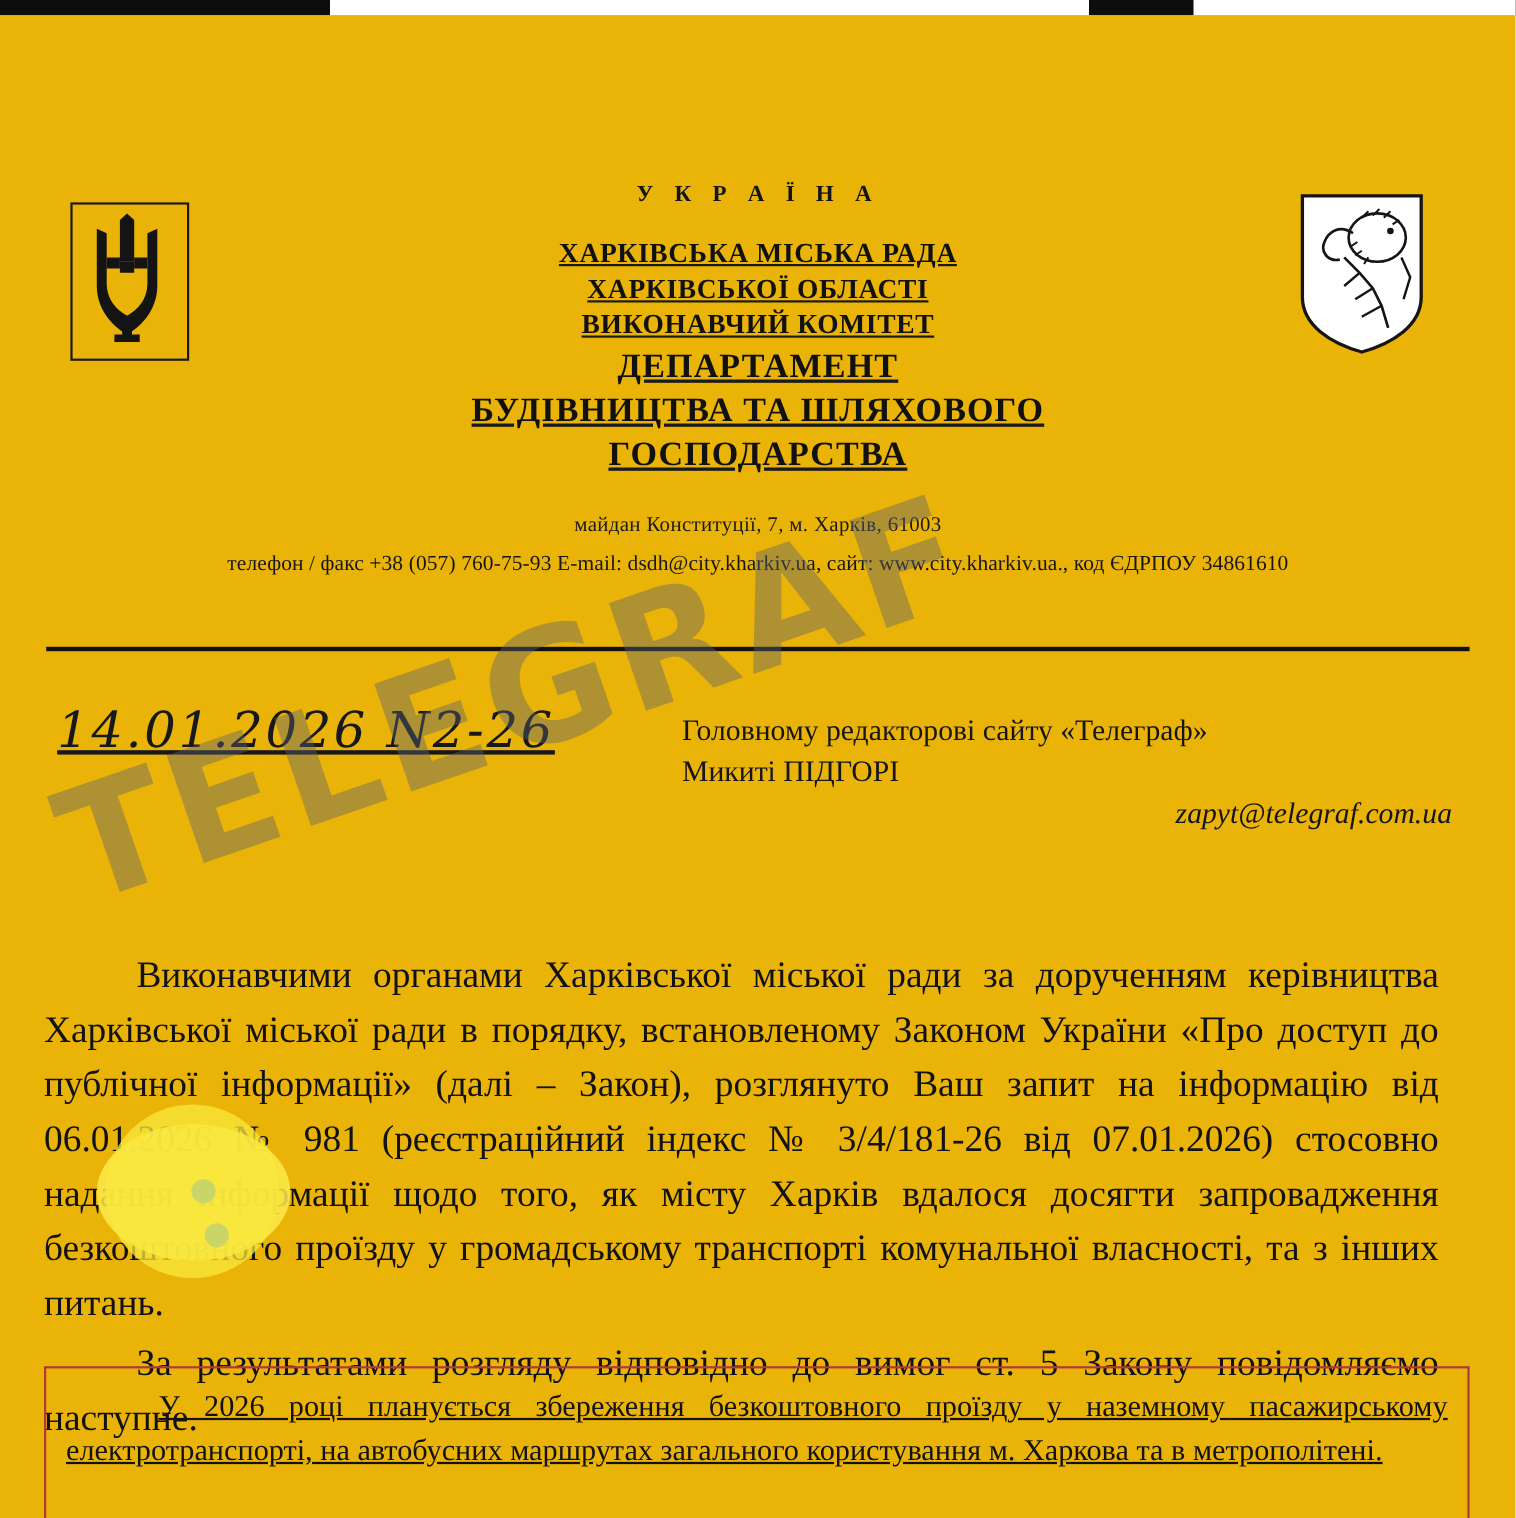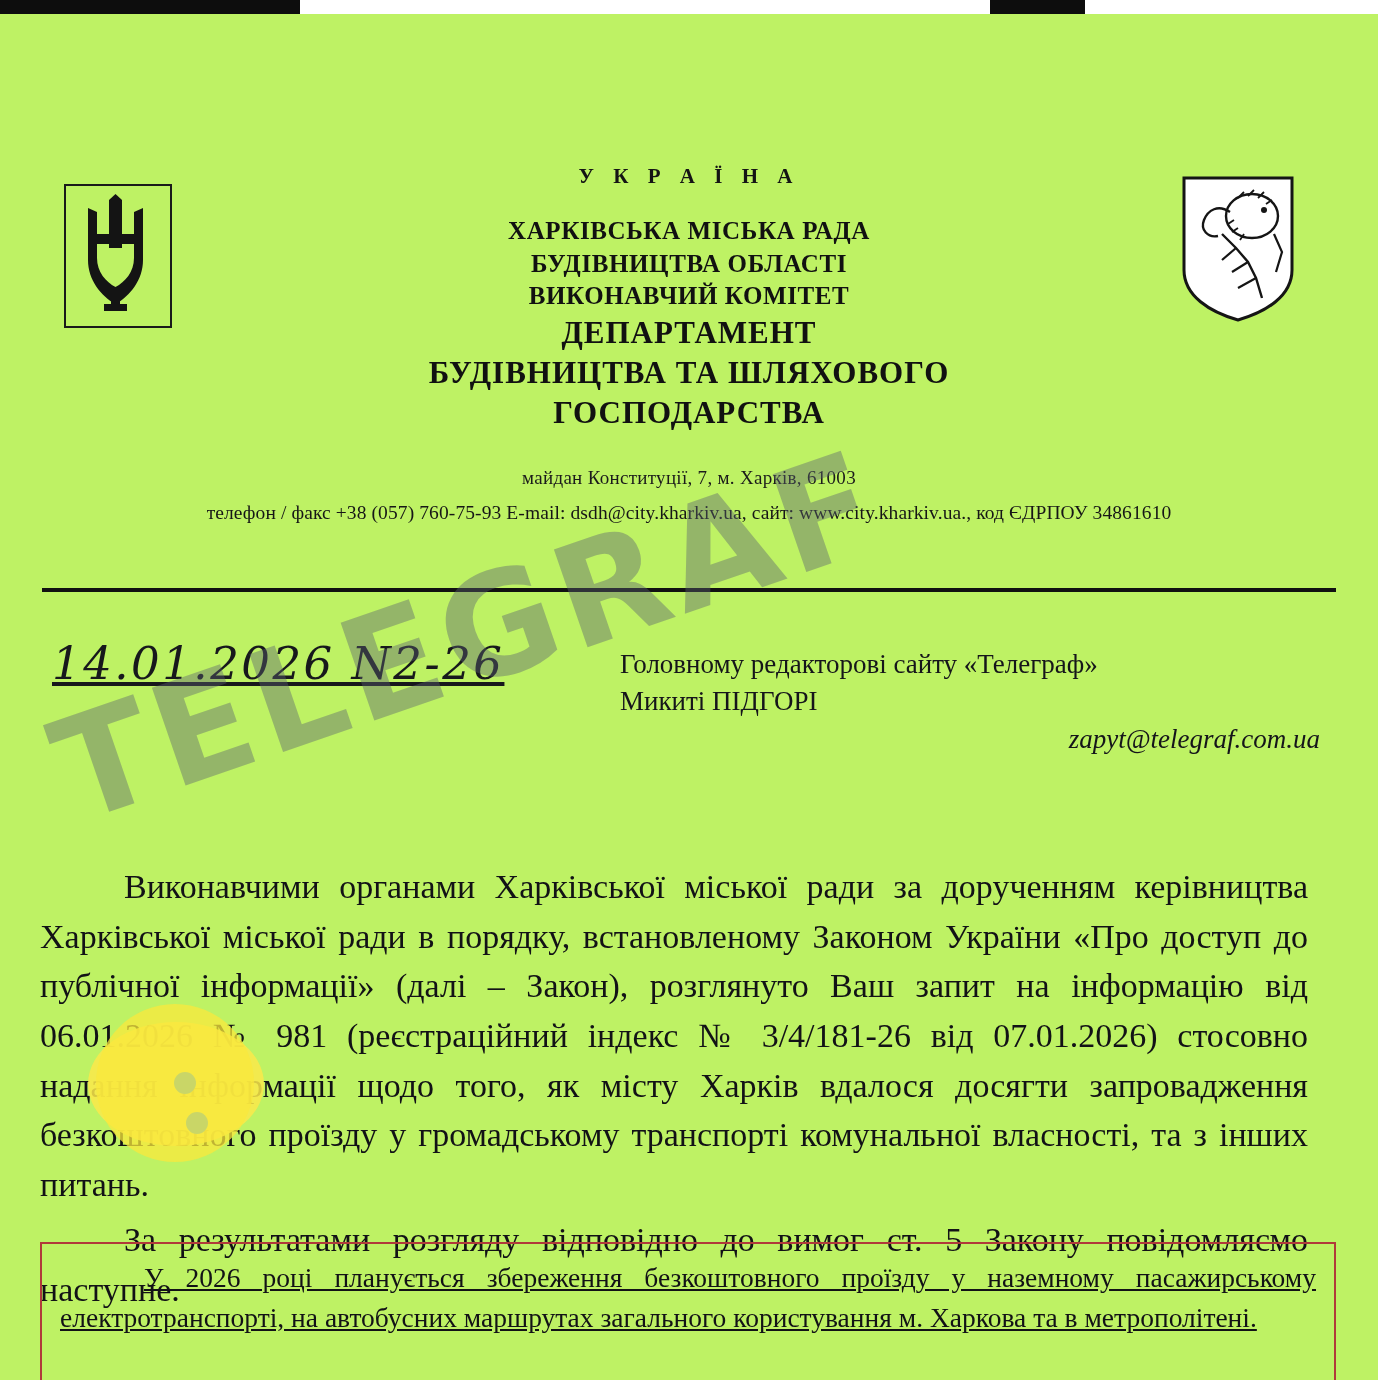--- a/index.html
+++ b/index.html
@@ -36,40 +36,41 @@
     position: absolute;
     left: 1085px; top: 0;
     width: 293px; height: 14px;
     background: #ffffff;
   }
   .paper {
     position: absolute;
     top: 14px; left: 0;
     width: 1378px;
     height: 1366px;
-    background: #bef264;
+    background: #eab308;
   }
 
   
   .header-block {
     position: absolute;
     top: 150px;
     left: 0;
     width: 1378px;
     text-align: center;
   }
   .country {
     font-family: "Liberation Serif", serif;
     font-weight: bold;
     font-size: 21px;
     letter-spacing: 7px;
     color: #141414;
   }
   .org-lines {
     margin-top: 26px;
+    text-decoration: underline;
   }
   .org-lines .l {
     font-weight: bold;
     color: #111;
     line-height: 1.30;
     letter-spacing: 0.6px;
   }
   .org-lines .s1 { font-size: 25px; }
   .org-lines .s2 { font-size: 31px; letter-spacing: 1px; }
   .addr {
@@ -276,21 +277,21 @@
           <path d="M56 46 L50 50 M60 54 L54 58 M66 60 L62 66"></path>
         </g>
         <circle cx="86" cy="36" r="3" fill="#151515"></circle>
       </svg>
     </div>
 
     <div class="header-block">
       <div class="country">У К Р А Ї Н А</div>
       <div class="org-lines">
         <div class="l s1">ХАРКІВСЬКА МІСЬКА РАДА</div>
-        <div class="l s1">БУДІВНИЦТВА ОБЛАСТІ</div>
+        <div class="l s1">ХАРКІВСЬКОЇ ОБЛАСТІ</div>
         <div class="l s1">ВИКОНАВЧИЙ КОМІТЕТ</div>
         <div class="l s2">ДЕПАРТАМЕНТ</div>
         <div class="l s2">БУДІВНИЦТВА ТА ШЛЯХОВОГО</div>
         <div class="l s2">ГОСПОДАРСТВА</div>
       </div>
       <div class="addr">майдан Конституції, 7, м. Харків, 61003</div>
       <div class="contacts">телефон / факс +38 (057) 760-75-93 E-mail: dsdh@city.kharkiv.ua, сайт: www.city.kharkiv.ua., код ЄДРПОУ 34861610</div>
     </div>
 
     <div class="rule"></div>

